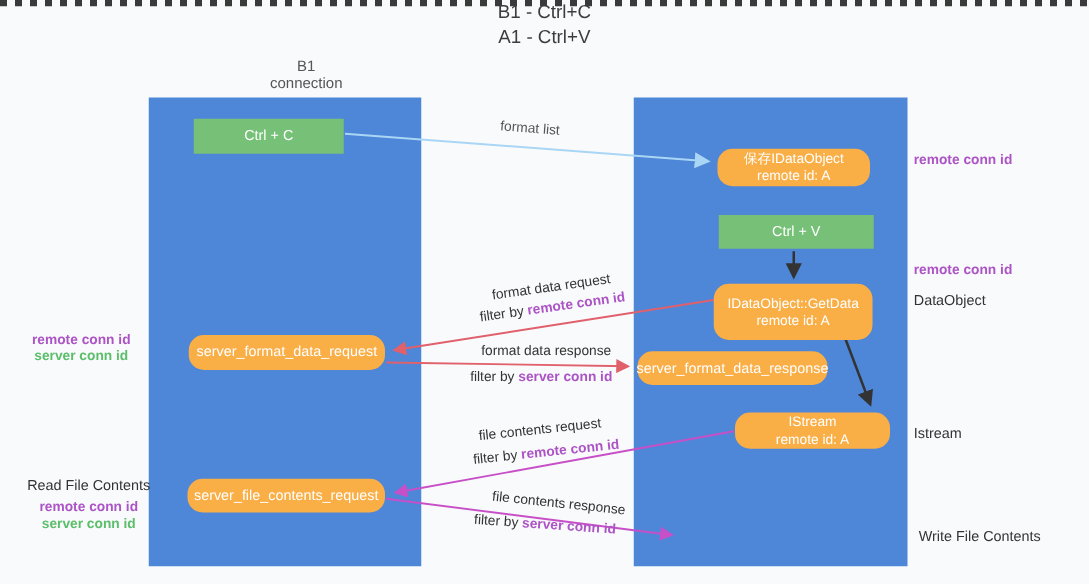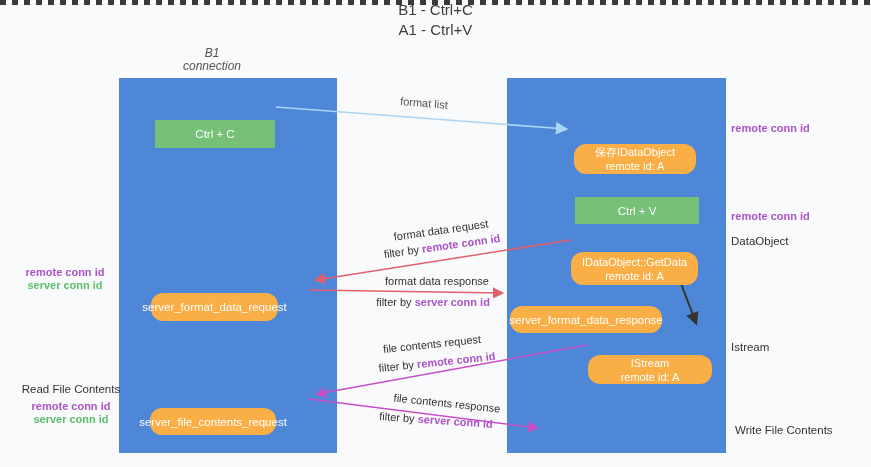--- a/index.html
+++ b/index.html
@@ -26,21 +26,20 @@
     background:#4e86d8;
   }
   .dashline{
     left:0;top:160;width:871px;height:5px;
     background:repeating-linear-gradient(90deg,#3a3a3a 0 6px,rgba(0,0,0,0) 6px 12px);
   }
   .box{
     display:flex;flex-direction:column;align-items:center;justify-content:center;
     color:#fff;text-align:left;
     box-sizing:border-box;
-    margin-top:25px;
   }
   .box.green{background:#76c078;font-size:12px;}
   .box.orange{background:#f9ae46;border-radius:12px;}
   .box .l1,.box .l2{line-height:14px;font-size:11px;}
   .box.single{font-size:11.5px;}
   .arrow-label{
     font-size:11px;color:#333;white-space:nowrap;text-align:center;
   }
   .arrow-label.lt{color:#555;}
   .conn-id{color:#ac53c6;font-weight:bold;}
@@ -54,21 +53,21 @@
 </head>
 <body>
 
 <div class="canvas">
 
   <div class="abs title" style="left:0;top:8;">
     <div>B1 - Ctrl+C</div>
     <div>A1 - Ctrl+V</div>
   </div>
 
-  <div class="abs col-header" style="left:103px;top:47px;font-style:italic;">
+  <div class="abs col-header" style="left:136px;top:47px;">
     <div>B1</div>
     <div>connection</div>
   </div>
 
   <div class="abs lifeline" style="left:119px;top:78px;width:218px;height:375px;"></div>
   <div class="abs lifeline" style="left:507px;top:78px;width:219px;height:375px;"></div>
 
   <div class="abs dashline"></div>
 
   <svg class="overlay" width="871" height="467">
@@ -101,39 +100,39 @@
 
   <div class="abs box orange" style="left:574px;top:119px;width:122px;height:30px;">
     <span class="l1">保存IDataObject</span>
     <span class="l2">remote id: A</span>
   </div>
 
   <div class="abs box green single" style="left:575px;top:172px;width:124px;height:27px;">
     <span>Ctrl + V</span>
   </div>
 
-  <div class="abs box orange" style="left:571px;top:227px;width:127px;height:33px;">
+  <div class="abs box orange" style="left:571px;top:227px;width:127px;height:45px;">
     <span class="l1">IDataObject::GetData</span>
     <span class="l2">remote id: A</span>
   </div>
 
-  <div class="abs box orange single" style="left:151px;top:268px;width:127px;height:28px;">
+  <div class="abs box orange single" style="left:151px;top:268px;width:157px;height:28px;">
     <span>server_format_data_request</span>
   </div>
 
   <div class="abs box orange single" style="left:510px;top:281px;width:152px;height:27px;">
     <span>server_format_data_response</span>
   </div>
 
   <div class="abs box orange" style="left:588px;top:330px;width:124px;height:29px;">
     <span class="l1">IStream</span>
     <span class="l2">remote id: A</span>
   </div>
 
-  <div class="abs box orange single" style="left:150px;top:383px;width:126px;height:27px;">
+  <div class="abs box orange single" style="left:150px;top:383px;width:158px;height:27px;">
     <span>server_file_contents_request</span>
   </div>
 
 
   <div class="abs arrow-label lt" style="left:379px;top:97px;width:90px;transform:rotate(4.5deg);">format list</div>
 
   <div class="abs arrow-label" style="left:380px;top:224px;width:122px;transform:rotate(-8deg);">format data request</div>
   <div class="abs arrow-label" style="left:377px;top:240px;width:130px;transform:rotate(-8deg);">
     <span>filter by</span>
     <span class="conn-id">remote conn id</span>

